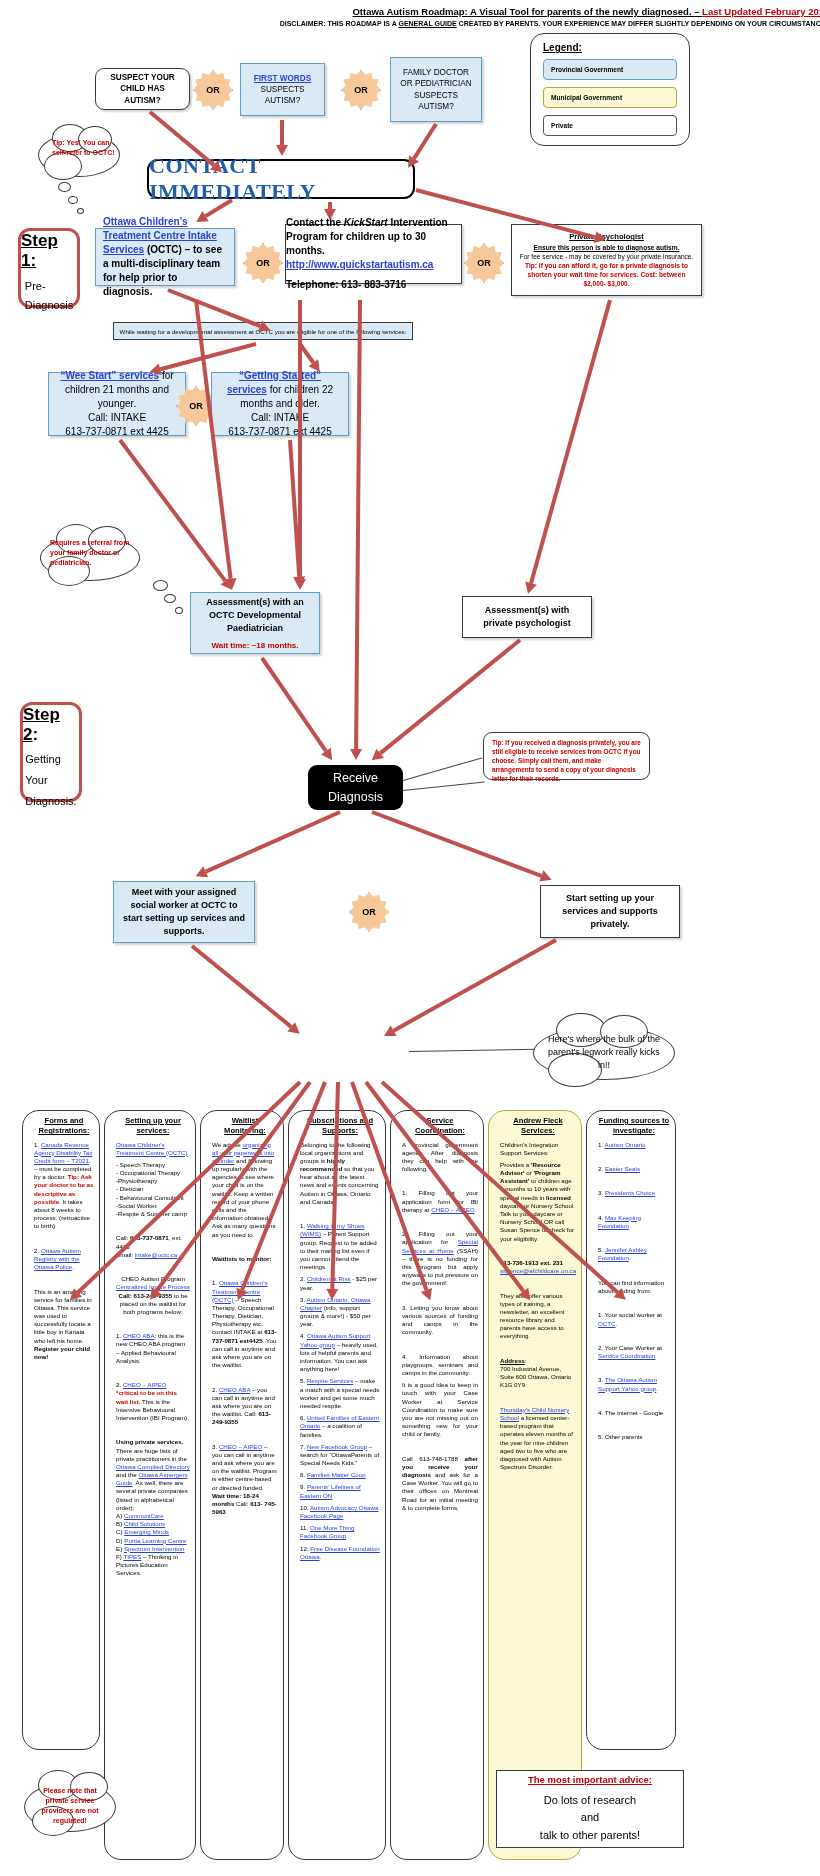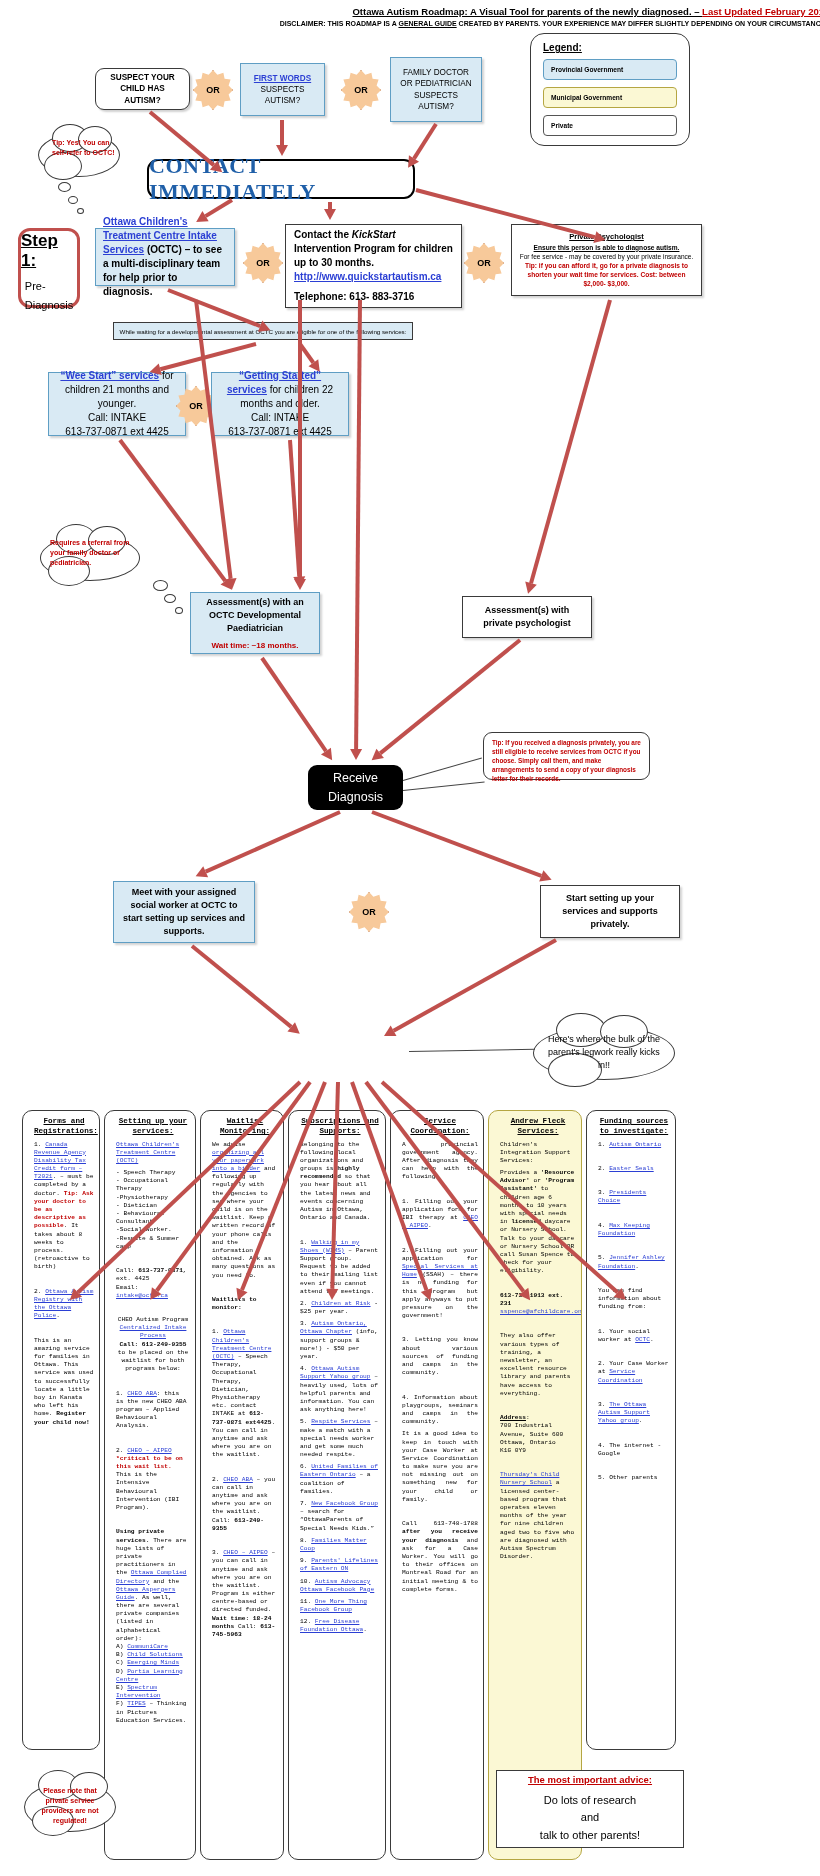--- a/index.html
+++ b/index.html
@@ -46,22 +46,22 @@
   .step .s1{font-size:17px;font-weight:bold;color:#000;}
   .step .s1 u{text-decoration:underline;}
   .step .s2{font-size:11px;color:#000;line-height:1.9;}
 
   
   .cloud{position:absolute;background:#fff;border:1.4px solid #3a3a3a;border-radius:50%;}
   .cloudtxt{position:absolute;color:#c00000;font-size:7px;font-weight:bold;line-height:1.45;text-align:left;}
   .dot{position:absolute;border:1.3px solid #3a3a3a;border-radius:50%;background:#fff;}
 
   
-  .col{position:absolute;box-sizing:border-box;border:1.2px solid #3a3a3a;border-radius:10px;
-       background:#fff;padding:5px 5px 4px 11px;overflow:hidden;font-family:Liberation Mono, monospace;}
+  .col{position:absolute;box-sizing:border-box;border:1.2px solid #3a3a3a;border-radius:17px;
+       background:#fff;padding:5px 5px 4px 11px;overflow:hidden;}
   .col h4{margin:0 0 4px 0;font-size:7.6px;font-weight:bold;text-align:center;
           text-decoration:underline;color:#000;line-height:1.35;}
   .col .body{font-size:6.2px;line-height:1.32;color:#000;text-align:left;}
   .col .body p{margin:0 0 4px 0;}
   .col .body .c{text-align:center;}
   .col .body .j{text-align:justify;}
   .lk{color:#2b3fd4;text-decoration:underline;}
   .rd{color:#c00000;font-weight:bold;}
   .bd{font-weight:bold;}
   .ul{text-decoration:underline;}
@@ -165,21 +165,21 @@
   <div class="box blue shadow" style="left:95px;top:228px;width:140px;height:58px;padding:0 7px;align-items:flex-start;">
     <div style="text-align:left;" class="medtxt">
       <span class="lk bd">Ottawa Children's Treatment Centre  Intake Services</span><span class="bd"> (OCTC) – to see a multi-disciplinary team for help prior to diagnosis.</span>
     </div>
   </div>
 
   <div class="orb" style="left:243px;top:243px;">
     <span>OR</span>
   </div>
 
-  <div class="box white shadow" style="left:285px;top:224px;width:177px;height:84px;padding:0 8px;align-items:flex-start;">
+  <div class="box white shadow" style="left:285px;top:224px;width:177px;height:60px;padding:0 0;align-items:flex-start;">
     <div style="text-align:left;" class="medtxt">
       <span class="bd">Contact the </span><i class="bd">KickStart</i><span class="bd"> Intervention Program for children up to 30 months.</span><br>
       <span class="lk bd">http://www.quickstartautism.ca</span>
       <div style="height:6px;"></div>
       <span class="bd">Telephone: 613- 883-3716</span>
     </div>
   </div>
 
   <div class="orb" style="left:464px;top:243px;">
     <span>OR</span>
@@ -236,20 +236,28 @@
     <div class="rd" style="font-size:8px;margin-top:6px;">Wait time: ~18 months.</div>
   </div>
 
   <div class="box white shadow" style="left:462px;top:596px;width:130px;height:42px;padding:0 6px;">
     <div class="bigtxt">
       <span>Assessment(s) with</span><br>
       <span>private psychologist</span>
     </div>
   </div>
 
+  <div class="step" style="left:20px;top:702px;width:62px;height:100px;">
+    <div class="s1"><u>Step 2</u><span>:</span></div>
+    <div class="s2" style="margin-top:4px;">
+      <span>Getting</span><br>
+      <span>Your</span><br>
+      <span>Diagnosis.</span>
+    </div>
+  </div>
 
   <div class="black" style="left:308px;top:765px;width:95px;height:45px;">
     <span>Receive</span>
     <span>Diagnosis</span>
   </div>
 
   <div class="tipbox" style="left:483px;top:732px;width:167px;height:48px;">
     <span>Tip: If you received a diagnosis privately, you are still eligible to receive services from OCTC if you choose. Simply call them, and make arrangements to send a copy of your diagnosis letter for their records.</span>
   </div>
   <div class="thinline" style="left:403px;top:780px;width:82px;transform:rotate(-16deg);"></div>

